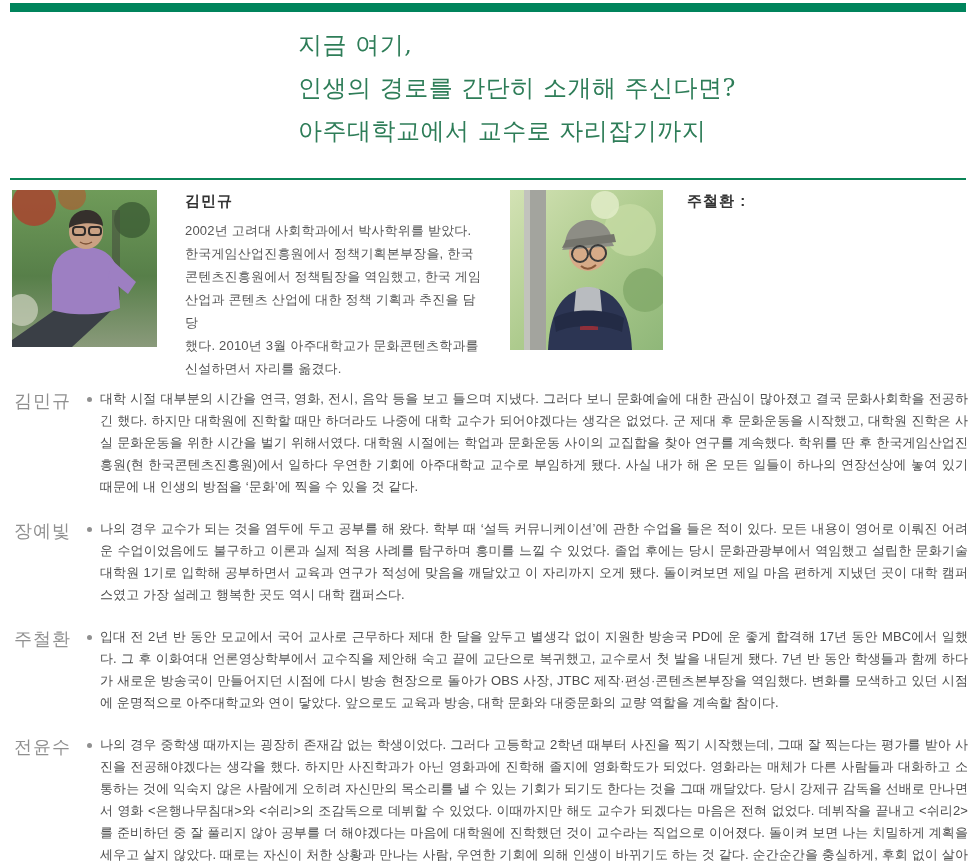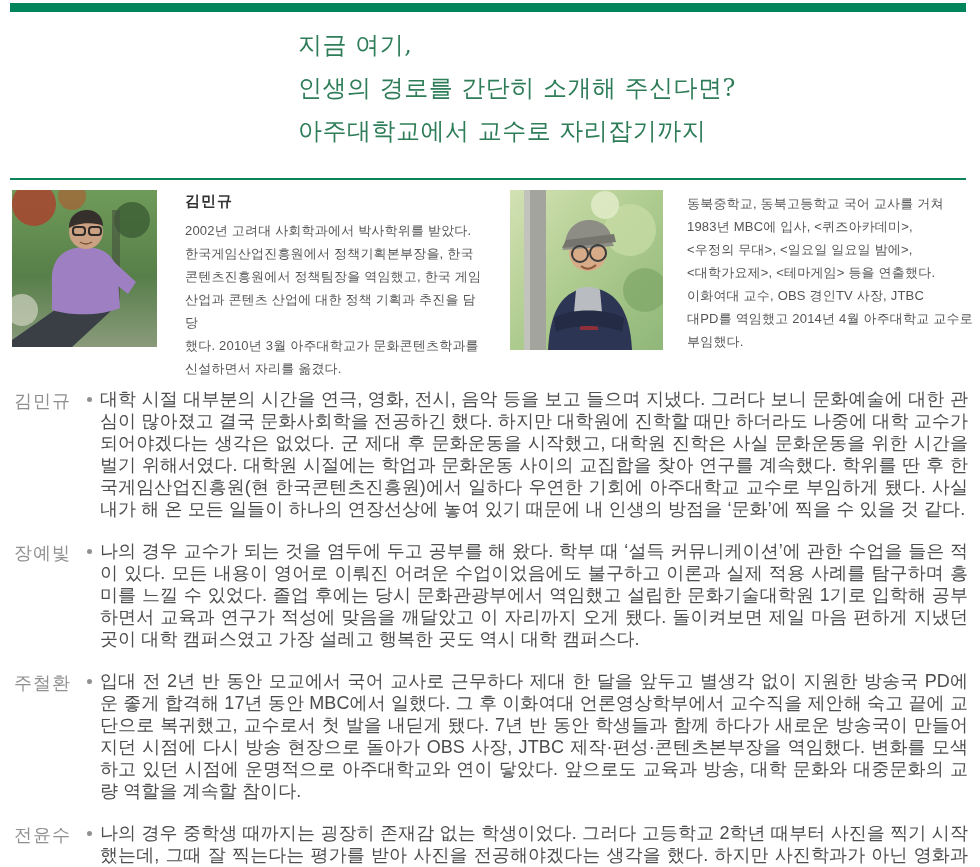--- a/index.html
+++ b/index.html
@@ -72,21 +72,21 @@
     letter-spacing: 1px;
   }
   .qa-bullet {
     position: absolute;
     left: 87px; top: 9px;
     width: 5px; height: 5px;
     border-radius: 50%;
     background: var(--name-gray, #909090);
   }
   .qa-text {
-    font-size: 18px;
+    font-size: 13px;
     line-height: 22px;
     color: var(--body-text, #4D4D4D);
     text-align: justify;
     letter-spacing: 0.1px;
   }
 </style>
 </head>
 <body>
 
 <div class="page">
@@ -161,27 +161,21 @@
         <circle cx="78" cy="62" r="19" fill="#d7ab88"></circle>
         <path d="M55 56 C55 40 66 30 79 30 C93 30 102 40 102 52 L104 56 L52 60 Z" fill="#8d8d85"></path>
         <path d="M52 58 L106 52 L104 44 L56 50 Z" fill="#75756d"></path>
         <circle cx="70" cy="64" r="8" fill="none" stroke="#3a3a3a" stroke-width="2"></circle>
         <circle cx="88" cy="63" r="8" fill="none" stroke="#3a3a3a" stroke-width="2"></circle>
         <path d="M71 76 Q78 82 86 75" stroke="#8a5a3a" stroke-width="2" fill="none"></path>
       </svg>
     </div>
 
     <div class="profile-text profile-text-right">
-      <div class="profile-bio">동북중학교, 동북고등학교 국어 교사를 거쳐
-1983년 MBC에 입사, &lt;퀴즈아카데미&gt;,
-&lt;우정의 무대&gt;, &lt;일요일 일요일 밤에&gt;,
-&lt;대학가요제&gt;, &lt;테마게임&gt; 등을 연출했다.
-이화여대 교수, OBS 경인TV 사장, JTBC
-대PD를 역임했고 2014년 4월 아주대학교 교수로
-부임했다.</div>
+      <div class="profile-name">주철환 :</div>
     </div>
 
   </div>
 
   <div class="qa-list">
 
     <div class="qa-item">
       <div class="qa-name">김민규</div>
       <div class="qa-bullet"></div>
       <div class="qa-text">대학 시절 대부분의 시간을 연극, 영화, 전시, 음악 등을 보고 들으며 지냈다. 그러다 보니 문화예술에 대한 관심이 많아졌고 결국 문화사회학을 전공하긴 했다. 하지만 대학원에 진학할 때만 하더라도 나중에 대학 교수가 되어야겠다는 생각은 없었다. 군 제대 후 문화운동을 시작했고, 대학원 진학은 사실 문화운동을 위한 시간을 벌기 위해서였다. 대학원 시절에는 학업과 문화운동 사이의 교집합을 찾아 연구를 계속했다. 학위를 딴 후 한국게임산업진흥원(현 한국콘텐츠진흥원)에서 일하다 우연한 기회에 아주대학교 교수로 부임하게 됐다. 사실 내가 해 온 모든 일들이 하나의 연장선상에 놓여 있기 때문에 내 인생의 방점을 ‘문화’에 찍을 수 있을 것 같다.</div>

